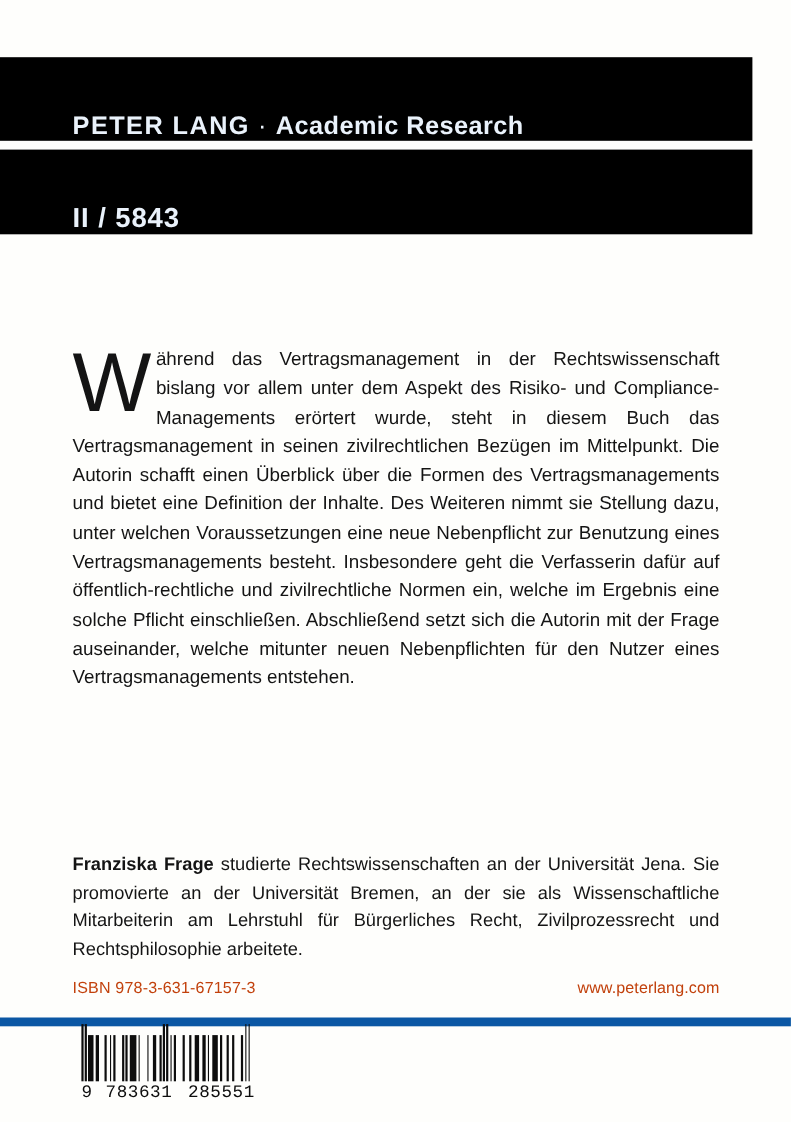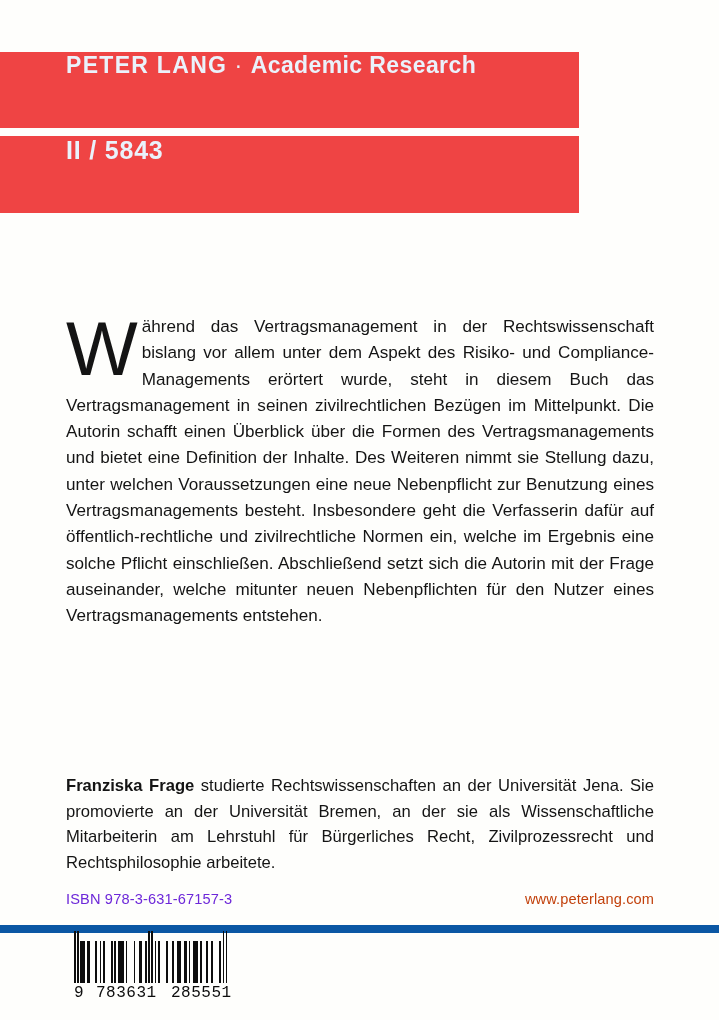--- a/index.html
+++ b/index.html
@@ -14,24 +14,24 @@
     background: #fefefc;
     overflow: hidden;
     font-family: "Liberation Sans", sans-serif;
     -webkit-font-smoothing: antialiased;
   }
 
   
   .band {
     position: absolute;
     left: 0;
-    width: 579px;
-    background: #ef4444;
+    width: 684px;
+    background: #000000;
     display: flex;
-    align-items: flex-start;
+    align-items: flex-end;
   }
   .band-publisher {
     top: 52px;
     height: 76px;
   }
   .band-series {
     top: 136px;
     height: 77px;
   }
   .band-text {
@@ -105,21 +105,21 @@
     position: absolute;
     left: 66px;
     top: 891px;
     width: 588px;
     display: flex;
     justify-content: space-between;
     align-items: baseline;
     font-size: 14.6px;
   }
   .isbn {
-    color: #6d28d9;
+    color: #c2410c;
     letter-spacing: 0.15px;
   }
   .website {
     color: #c2410c;
     letter-spacing: 0.1px;
   }
 
   
   .bottom-rule {
     position: absolute;

